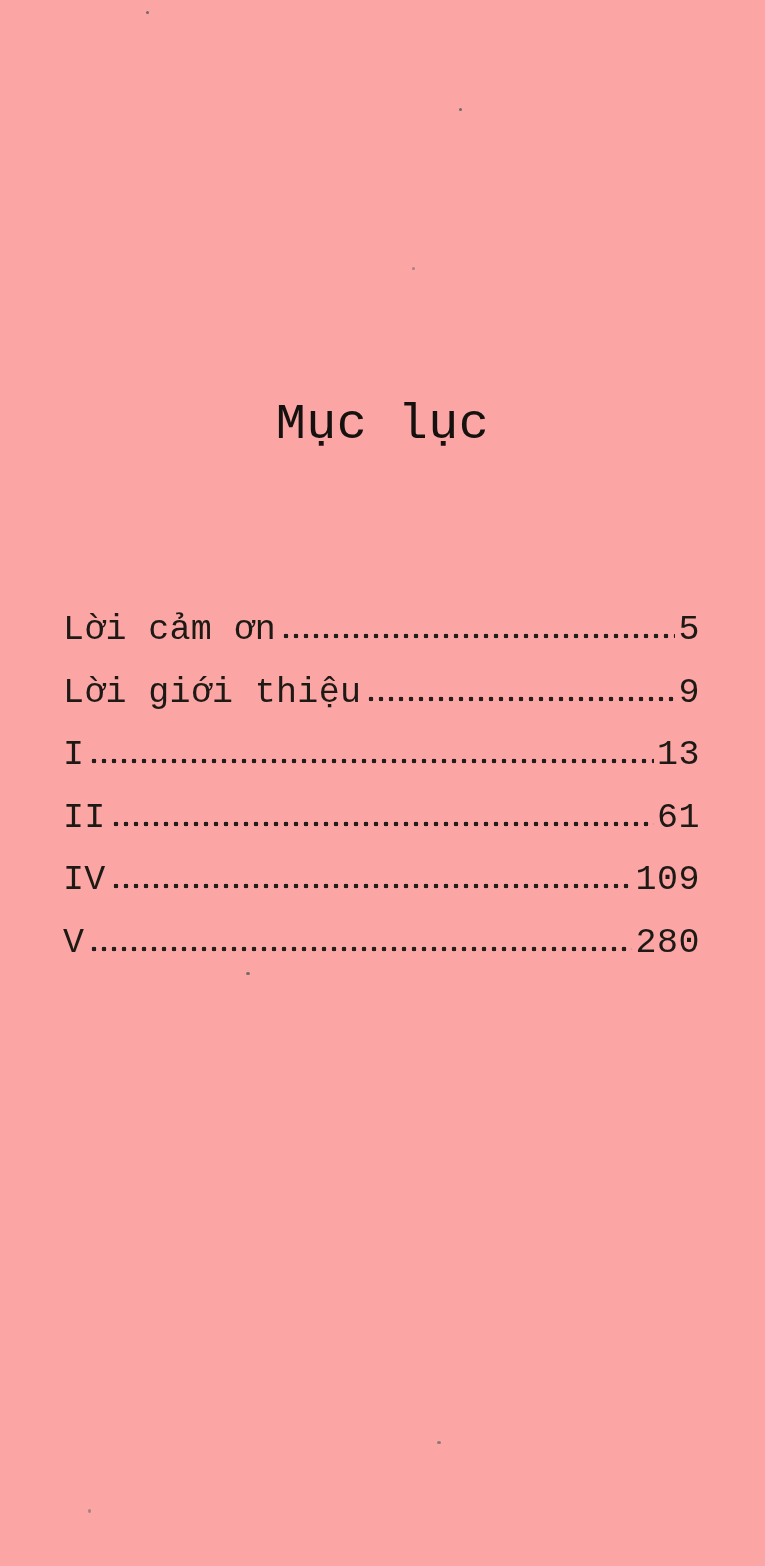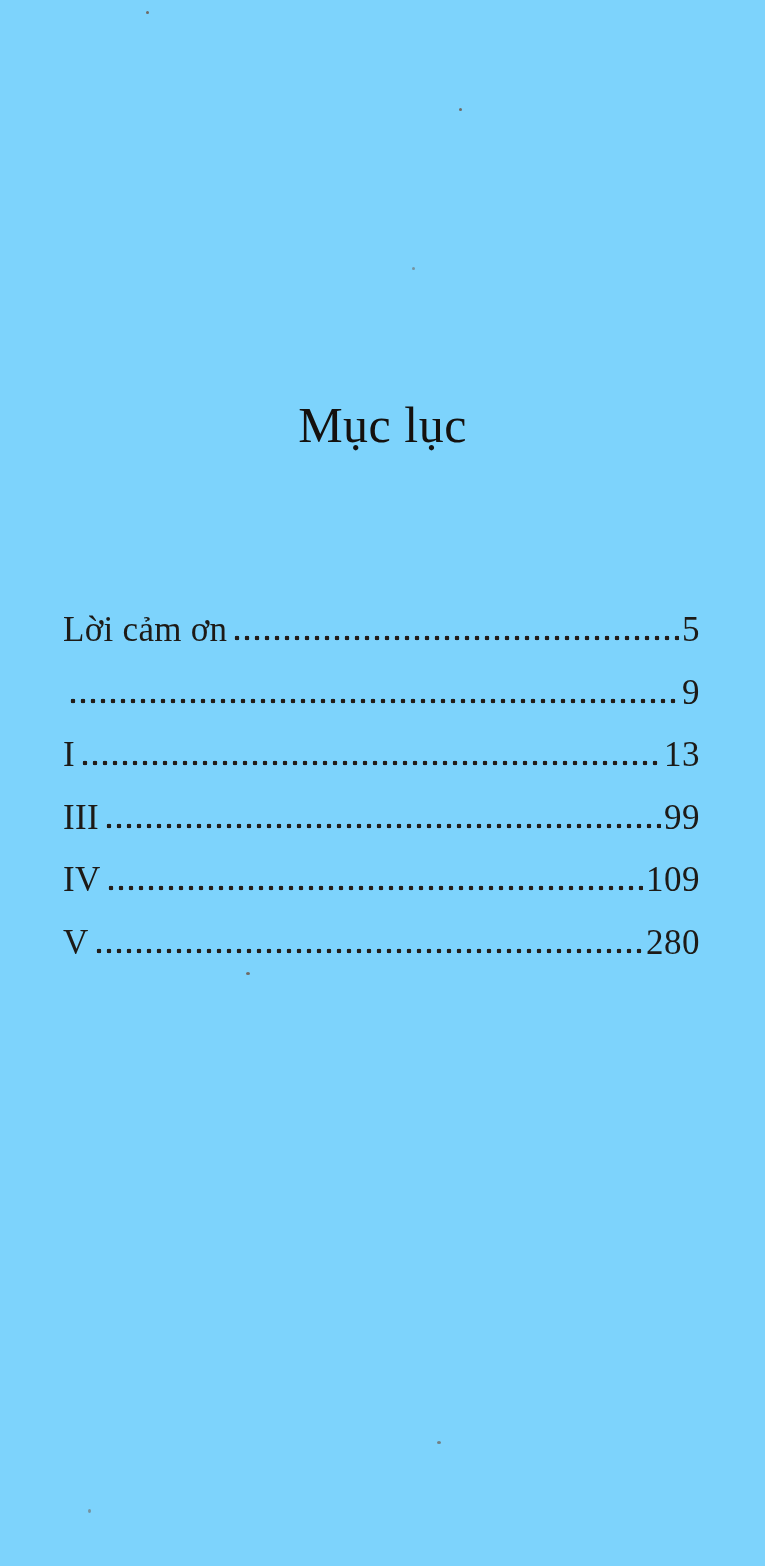--- a/index.html
+++ b/index.html
@@ -4,23 +4,23 @@
 <style>
   html, body {
     margin: 0;
     padding: 0;
     background: #ffffff;
   }
   .page {
     position: relative;
     width: 765px;
     height: 1566px;
-    background: #7dd3fc;
+    background: #fca5a5;
     overflow: hidden;
-    font-family: Liberation Serif, serif;
+    font-family: Liberation Mono, monospace;
     color: #1d1a16;
   }
   .title {
     position: absolute;
     top: 396px;
     left: 0;
     width: 765px;
     text-align: center;
     font-size: 50px;
     line-height: 58px;
@@ -75,36 +75,37 @@
 
   <div class="toc">
 
     <div class="toc-row">
       <span class="toc-label">Lời cảm ơn</span>
       <span class="dot-leader"></span>
       <span class="toc-page">5</span>
     </div>
 
     <div class="toc-row">
+      <span class="toc-label">Lời giới thiệu</span>
       <span class="dot-leader"></span>
       <span class="toc-page">9</span>
     </div>
 
     <div class="toc-row">
       <span class="toc-label">I</span>
       <span class="dot-leader"></span>
       <span class="toc-page">13</span>
     </div>
 
+    <div class="toc-row">
+      <span class="toc-label">II</span>
+      <span class="dot-leader"></span>
+      <span class="toc-page">61</span>
+    </div>
 
-    <div class="toc-row">
-      <span class="toc-label">III</span>
-      <span class="dot-leader"></span>
-      <span class="toc-page">99</span>
-    </div>
 
     <div class="toc-row">
       <span class="toc-label">IV</span>
       <span class="dot-leader"></span>
       <span class="toc-page">109</span>
     </div>
 
     <div class="toc-row">
       <span class="toc-label">V</span>
       <span class="dot-leader"></span>

